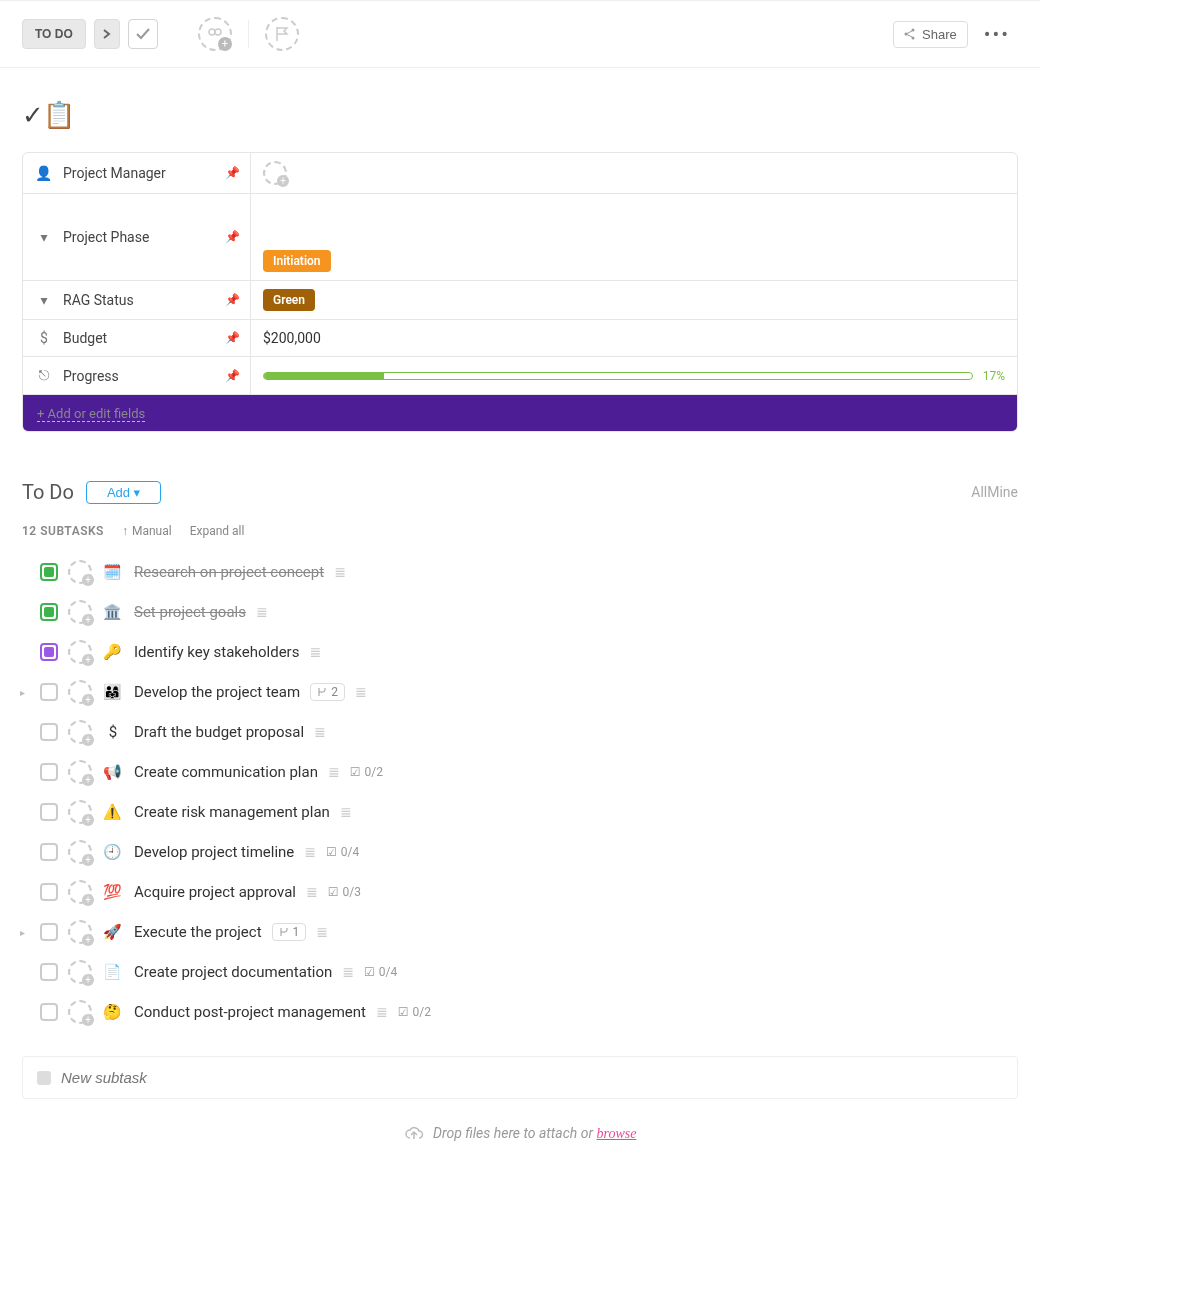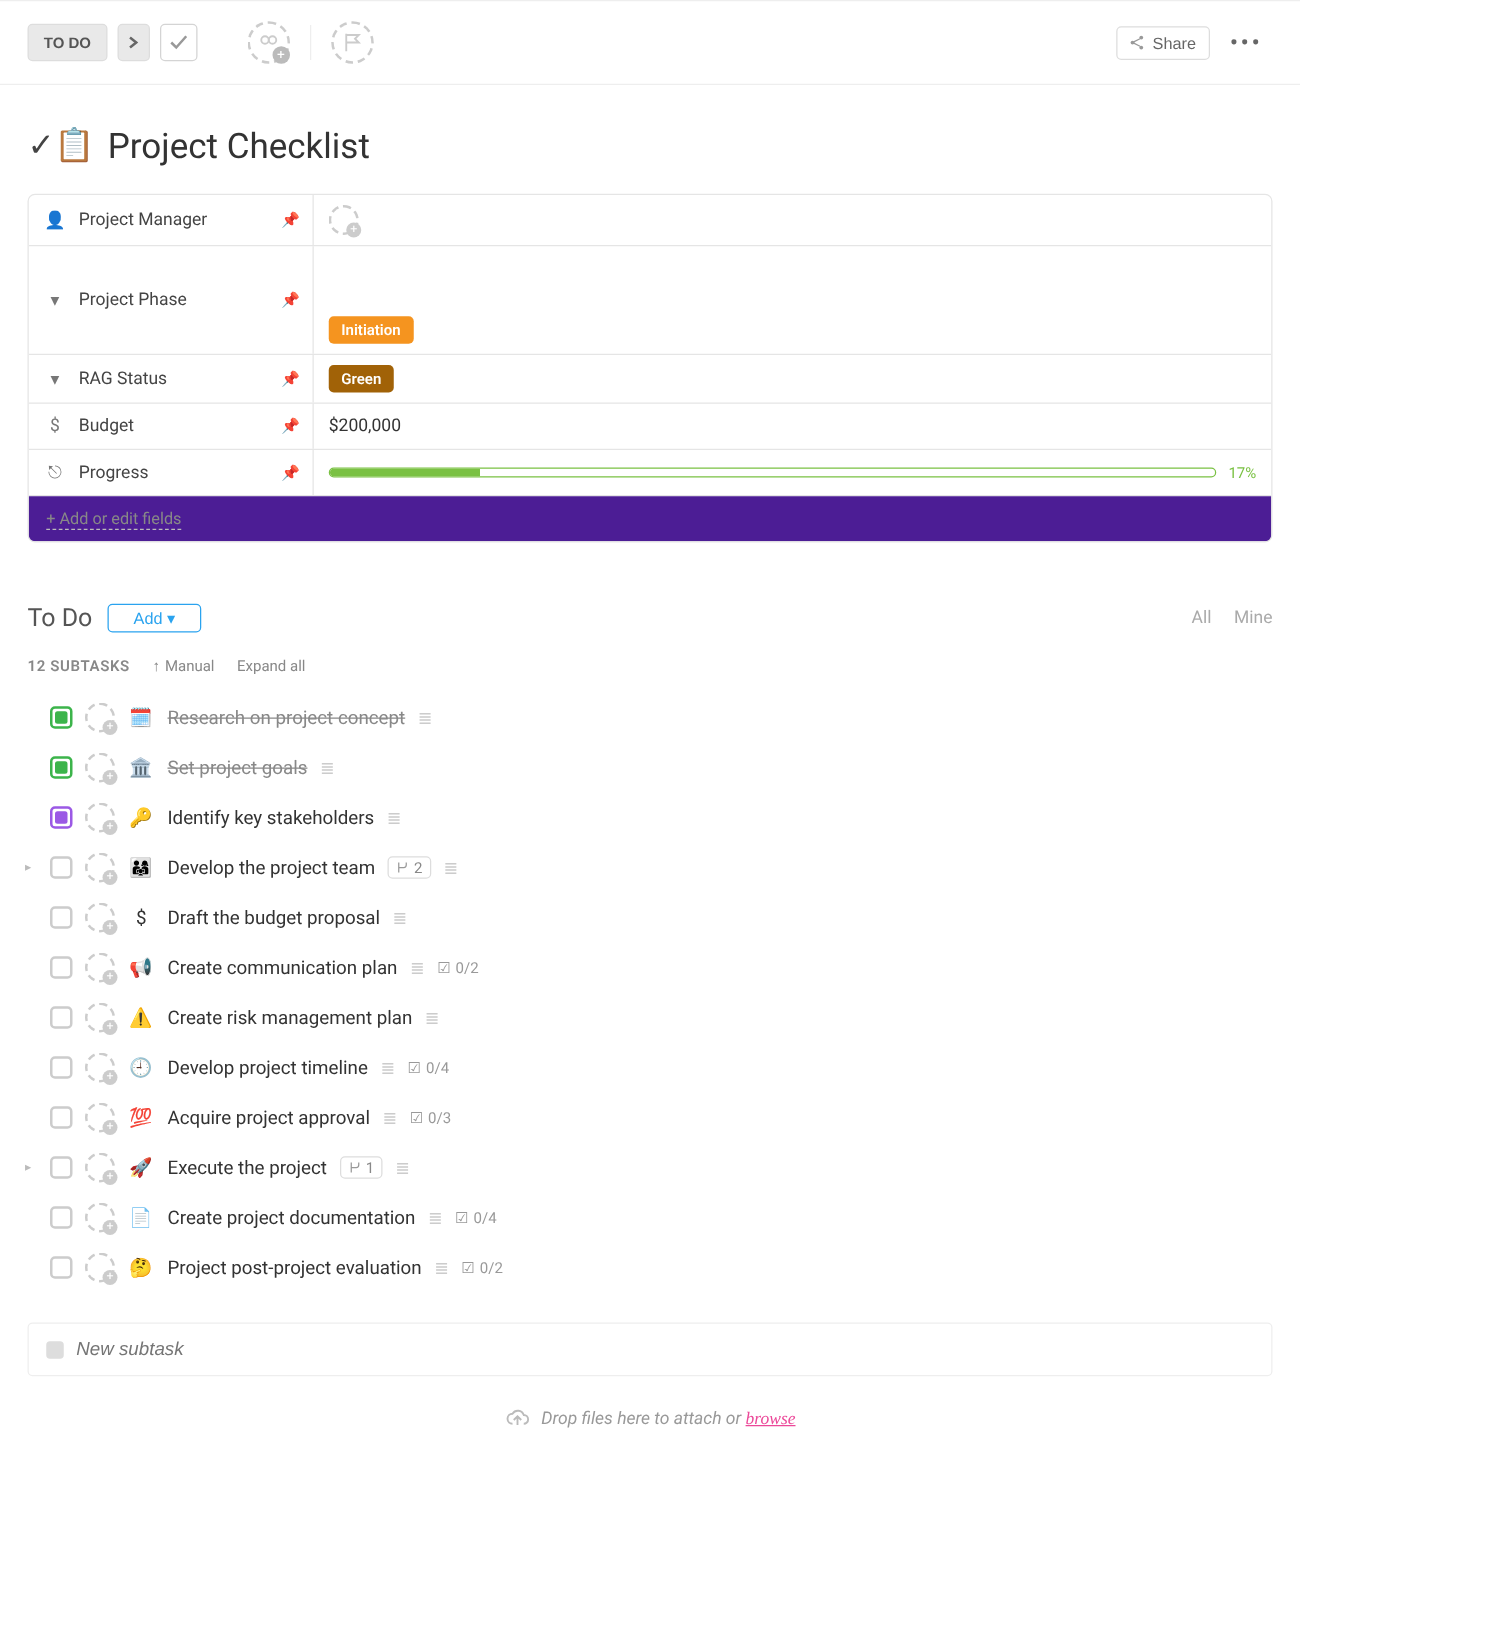--- a/index.html
+++ b/index.html
@@ -30,21 +30,21 @@
   .badge.green  { background:#a16207; }
   .progress-wrap { flex:1; display:flex; align-items:center; gap:10px; }
   .progress-bar { flex:1; height:8px; border:1px solid #7ac143; border-radius:6px; overflow:hidden; position:relative; }
   .progress-fill { height:100%; background:#7ac143; }
   .progress-pct  { color:#7ac143; font-size:12px; }
   .add-fields-row{ padding:10px 14px; background:#4c1d95; }
   .add-fields-link{ color:#888; font-size:13px; border-bottom:1px dashed #bbb; cursor:pointer; }
   .todo-hdr { display:flex; align-items:center; gap:12px; padding:48px 22px 0; }
   .todo-hdr h2 { font-size:20px; font-weight:400; color:#555; }
   .add-btn { border:1px solid #2aa3ef; color:#2aa3ef; background:#fff; border-radius:4px; padding:3px 20px; font-size:13px; cursor:pointer; }
-  .hdr-right { margin-left:auto; display:flex; gap:18px; font-size:14px; color:#aaa; }
+  .hdr-right { margin-left:auto; display:flex; font-size:14px; color:#aaa; }
   .hdr-right span { cursor:pointer; }
   .subtask-meta { display:flex; align-items:center; gap:18px; padding:20px 22px 8px; font-size:12px; color:#888; }
   .subtask-meta .count { font-weight:600; letter-spacing:0.5px; }
   .subtask-meta .sort { display:flex; align-items:center; gap:4px; cursor:pointer; }
   .subtask-meta .expand { cursor:pointer; }
   .tasks { padding:6px 22px 18px; }
   .task { display:flex; align-items:center; gap:10px; padding:8px 0; position:relative; }
   .task .expand-caret { width:10px; color:#bbb; font-size:10px; cursor:pointer; margin-left:-2px; }
   .task .status-box   { width:18px; height:18px; border:2px solid #ccc; border-radius:4px; display:flex; align-items:center; justify-content:center; cursor:pointer; }
   .status-box.green   { border-color:#3cb44b; }
@@ -105,21 +105,20 @@
           <circle cx="9" cy="10" r="1.5" fill="#999"></circle>
           <path d="M8 3 L3 5.5 M3 6.5 L8 9" stroke="#999"></path>
         </svg>
       <span>Share</span>
     </button>
     <div class="more-btn">•••</div>
   </div>
 
   <div class="title-row">
     <span class="title-icon">✓📋</span>
-    <span class="title-text">Project Checklist</span>
   </div>
 
   <div class="fields">
 
     <div class="field-row">
       <div class="field-label">
         <span class="ficon">👤</span>
         <span>Project Manager</span>
         <span class="pin">📌</span>
       </div>
@@ -295,21 +294,21 @@
         <span class="emoji">📄</span>
         <span class="title">Create project documentation</span>
         <span class="desc-icon">≣</span>
         <span class="sub-count"><span>☑</span>0/4</span>
       </div>
       <div class="task">
         <span class="expand-caret"></span>
         <span class="status-box "></span>
         <span class="assign-circle"></span>
         <span class="emoji">🤔</span>
-        <span class="title">Project post-project evaluation</span>
+        <span class="title">Conduct post-project management</span>
         <span class="desc-icon">≣</span>
         <span class="sub-count"><span>☑</span>0/2</span>
       </div>
     </div>
 
   <div class="new-subtask">
     <span class="dim-box"></span>
     <input type="text" placeholder="New subtask" style="">
   </div>
 

